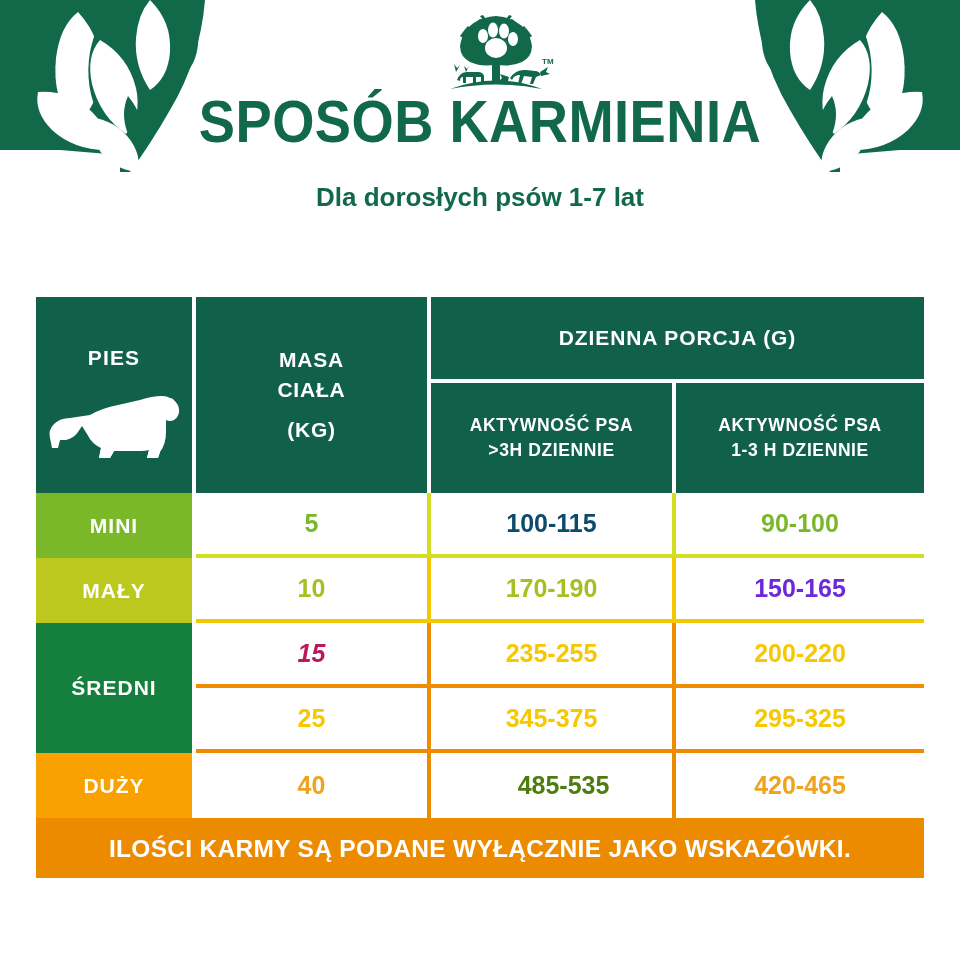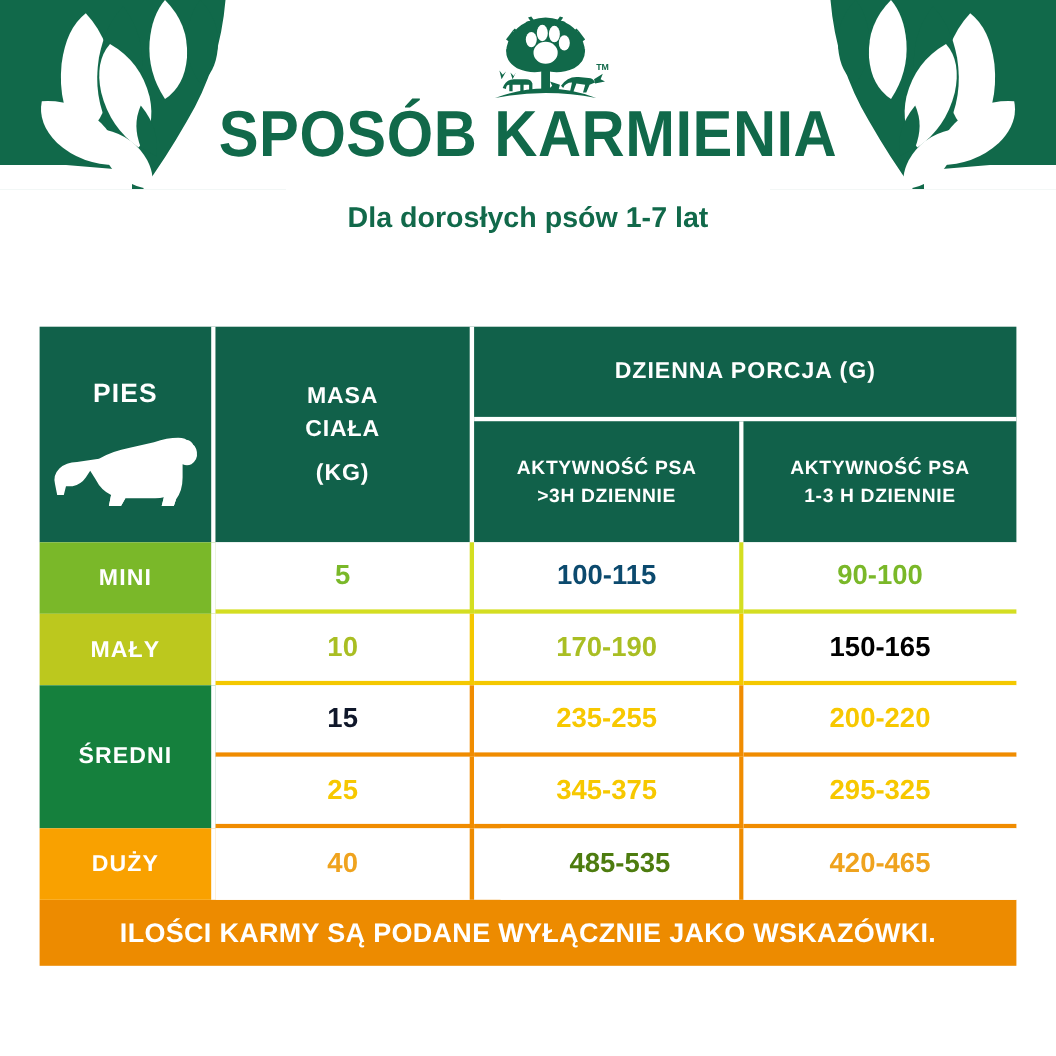--- a/index.html
+++ b/index.html
@@ -96,21 +96,21 @@
     border-right: 4px solid #ffffff;
     border-bottom: 4px solid #ffffff;
   }
   .hcell:last-child { border-right: none; }
 
   .h-pies {
     grid-column: 1; grid-row: 1 / span 2;
     flex-direction: column;
     justify-content: center;
     gap: 8px;
-    font-size: 24px;
+    font-size: 21px;
     letter-spacing: 1.1px;
     padding-top: 22px;
     border-bottom: none;
   }
   .h-masa {
     grid-column: 2; grid-row: 1 / span 2;
     flex-direction: column;
     font-size: 21px;
     line-height: 30px;
     letter-spacing: 0.8px;
@@ -317,25 +317,25 @@
         <span>MINI</span>
       </div>
       <div class="vcell" style="color: rgb(122, 184, 41); border-bottom: 4px solid rgb(212, 222, 33); border-right: 4px solid rgb(212, 222, 33);">5</div>
       <div class="vcell" style="color: #0c4a6e; border-bottom: 4px solid rgb(212, 222, 33); border-right: 4px solid rgb(212, 222, 33);">100-115</div>
       <div class="vcell" style="color: rgb(122, 184, 41); border-bottom: 4px solid rgb(212, 222, 33);">90-100</div>
       <div class="lcell" style="background: rgb(188, 200, 30); grid-area: span 1 / 1;">
         <span>MAŁY</span>
       </div>
       <div class="vcell" style="color: rgb(169, 190, 35); border-bottom: 4px solid rgb(244, 200, 0); border-right: 4px solid rgb(244, 200, 0);">10</div>
       <div class="vcell" style="color: rgb(169, 190, 35); border-bottom: 4px solid rgb(244, 200, 0); border-right: 4px solid rgb(244, 200, 0);">170-190</div>
-      <div class="vcell" style="color: #000000; border-bottom: 4px solid rgb(244, 200, 0);">150-165</div>
+      <div class="vcell" style="color: #6d28d9; border-bottom: 4px solid rgb(244, 200, 0);">150-165</div>
       <div class="lcell" style="background: #15803d; grid-area: span 2 / 1;">
         <span>ŚREDNI</span>
       </div>
-      <div class="vcell" style="color: #0f172a; border-bottom: 4px solid rgb(240, 140, 0); border-right: 4px solid rgb(240, 140, 0);">15</div>
+      <div class="vcell" style="color: #be185d; border-bottom: 4px solid rgb(240, 140, 0); border-right: 4px solid rgb(240, 140, 0); font-style: italic;">15</div>
       <div class="vcell" style="color: rgb(247, 200, 0); border-bottom: 4px solid rgb(240, 140, 0); border-right: 4px solid rgb(240, 140, 0);">235-255</div>
       <div class="vcell" style="color: rgb(247, 200, 0); border-bottom: 4px solid rgb(240, 140, 0);">200-220</div>
       <div class="vcell" style="color: rgb(247, 200, 0); border-bottom: 4px solid rgb(240, 140, 0); border-right: 4px solid rgb(240, 140, 0);">25</div>
       <div class="vcell" style="color: rgb(247, 200, 0); border-bottom: 4px solid rgb(240, 140, 0); border-right: 4px solid rgb(240, 140, 0);">345-375</div>
       <div class="vcell" style="color: rgb(247, 200, 0); border-bottom: 4px solid rgb(240, 140, 0);">295-325</div>
       <div class="lcell" style="background: rgb(249, 161, 0); grid-area: span 1 / 1;">
         <span>DUŻY</span>
       </div>
       <div class="vcell" style="color: rgb(239, 163, 30); border-bottom: none; border-right: 4px solid rgb(237, 139, 0);">40</div>
       <div class="vcell" style="color: #4d7c0f; border-bottom: none; border-right: 4px solid rgb(237, 139, 0); margin-left: 24px;">485-535</div>

